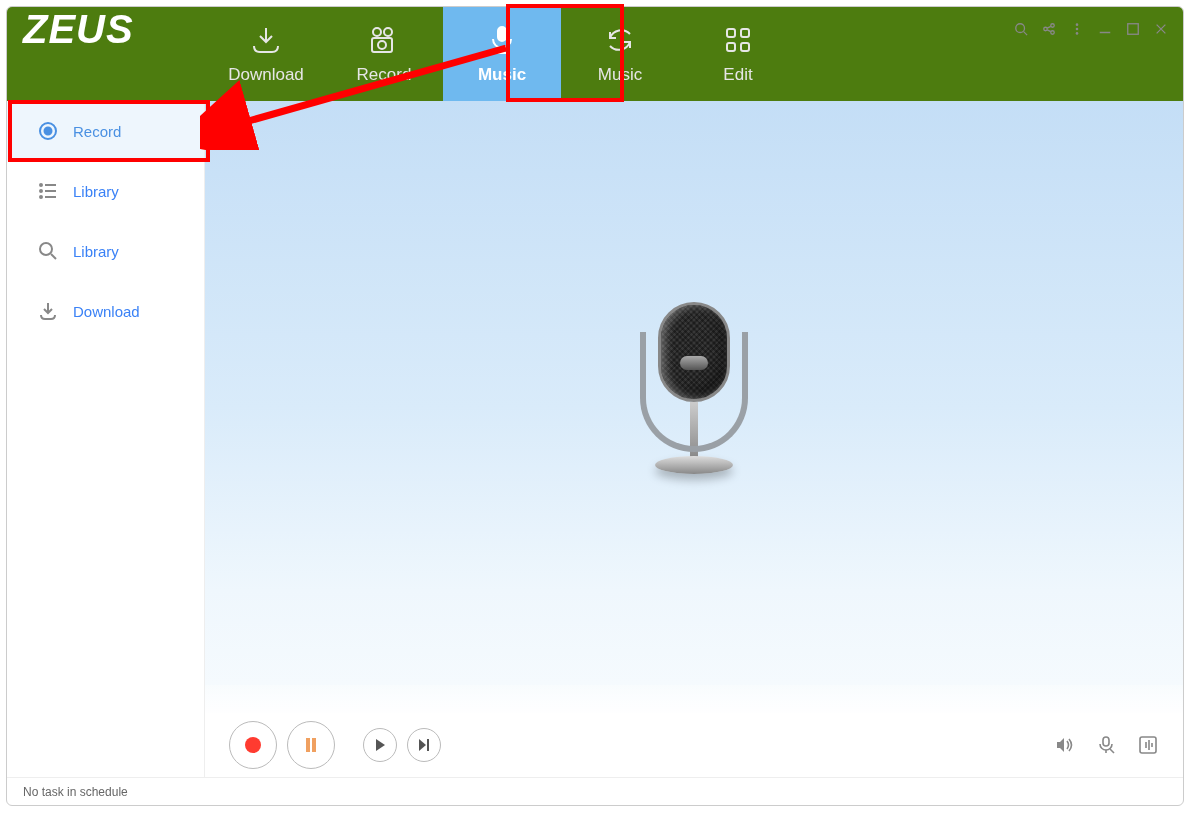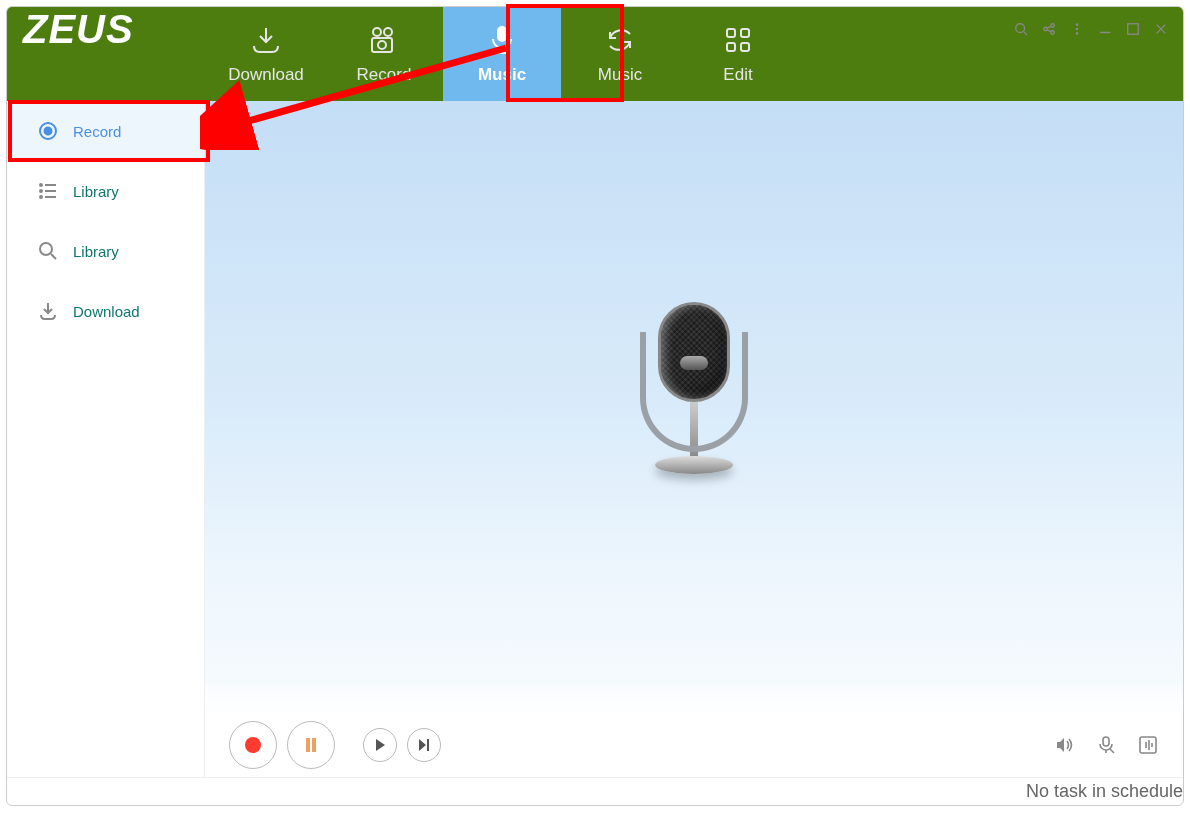--- a/index.html
+++ b/index.html
@@ -96,21 +96,21 @@
     background: #fff;
     display: flex;
     flex-direction: column;
   }
   .side-item {
     height: 60px;
     display: flex;
     align-items: center;
     gap: 14px;
     padding-left: 30px;
-    color: #0f766e;
+    color: #3b82f6;
     font-size: 15px;
     cursor: pointer;
   }
   .side-item.active {
     background: #eef6fd;
     color: #4a90e2;
   }
   .side-item .side-icon {
     width: 22px; height: 22px;
     display: flex; align-items: center; justify-content: center;
@@ -207,22 +207,21 @@
   .player-right .util { width: 22px; height: 22px; display:flex; align-items:center; justify-content:center; cursor:pointer;}
   .player-right svg { width: 20px; height: 20px; }
 
   .statusbar {
     height: 28px;
     border-top: 1px solid #eee;
     display: flex;
     align-items: center;
     padding-left: 16px;
     color: #666;
-    font-size: 18px;
-    justify-content: flex-end;
+    font-size: 12px;
   }
 
   
   .annot-box {
     position: absolute;
     border: 4px solid #ff0000;
     pointer-events: none;
     z-index: 50;
   }
   .annot-arrow {

